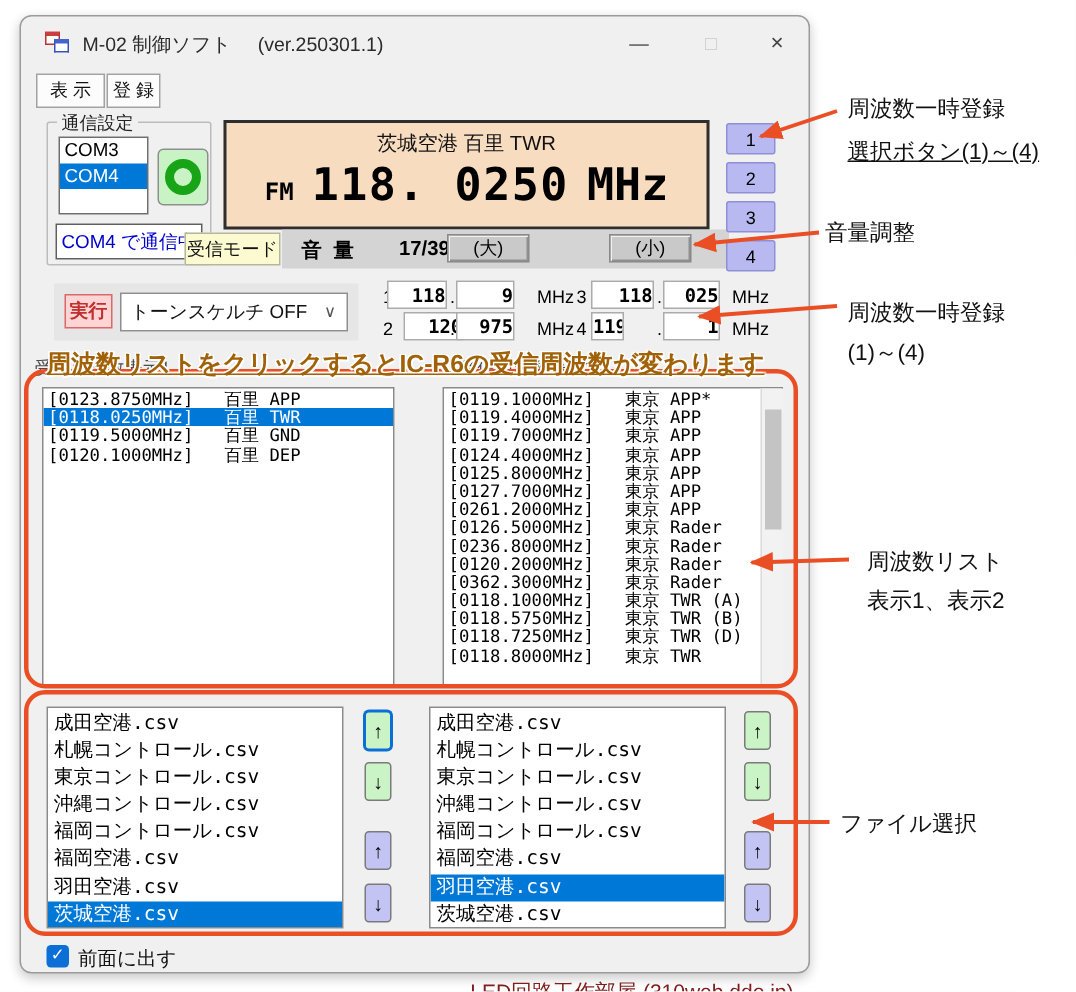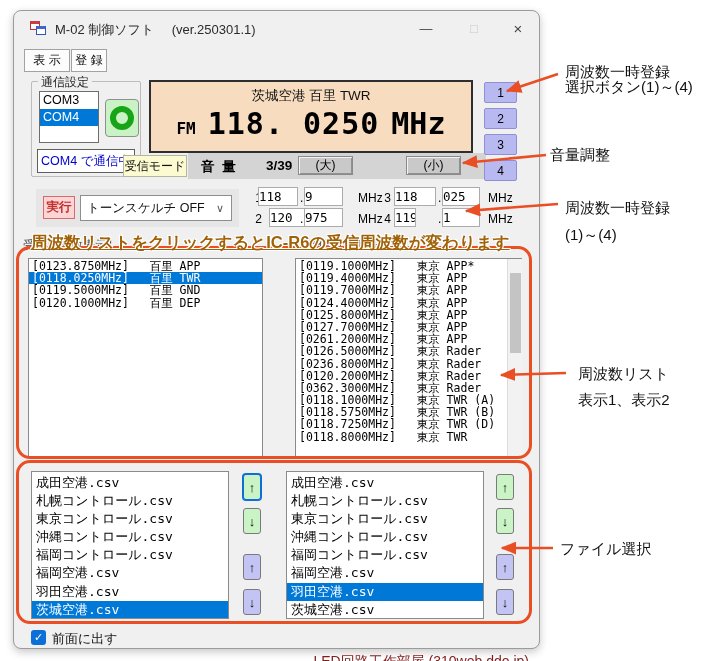--- a/index.html
+++ b/index.html
@@ -76,21 +76,21 @@
   .exec-btn { position:absolute; left:29px; top:185px; width:32px; height:23px;
               background:#ffd4d4; border:1px solid #d96a6a; color:#c03030; font-size:12.5px; font-weight:bold;
               display:flex; align-items:center; justify-content:center; }
   .squelch { position:absolute; left:66px; top:184px; width:152px; height:26px; background:#fff;
              border:1px solid #8e8e8e; font-size:12.5px; color:#111; line-height:24px; padding-left:6px; }
   .squelch .chev { position:absolute; right:7px; top:0; color:#555; font-size:11px; }
 
   
   .pnum { position:absolute; width:12px; font-size:12px; color:#000; text-align:right; }
   .pf { position:absolute; height:19px; background:#fff; border:1px solid #ababab;
-        font-family:"DejaVu Sans Mono",monospace; font-size:12.5px; color:#000; text-align:left; }
+        font-family:"DejaVu Sans Mono",monospace; font-size:12.5px; color:#000; text-align:right;font-weight:bold; }
   .pdot { position:absolute; font-size:12px; color:#000; }
   .punit { position:absolute; font-size:12px; color:#000; }
   .r1 { top:176px; } .r2 { top:197px; }
   .r1t { top:180px; } .r2t { top:201px; }
 
   
   .sec-label { position:absolute; top:226px; font-size:12px; color:#4a4a4a; z-index:1; }
   .sl-1 { left:9px; } .sl-2 { left:292px; }
   .notice { position:absolute; left:17px; top:221px; font-size:16.5px; font-weight:bold; color:#a16207;
             white-space:nowrap; z-index:20;
@@ -120,21 +120,21 @@
          border-radius:3px; color:#fff; font-size:11px; text-align:center; line-height:15px; }
   .chk-label { position:absolute; left:38px; top:619px; font-size:13px; color:#111; }
   .credit { position:absolute; right:10px; top:619px; font-size:14px; color:#7f1d1d; white-space:nowrap;margin-top:23px; }
 
   
   .orange-box { position:absolute; border:3px solid #e94e24; border-radius:14px; z-index:10; pointer-events:none; }
   .ob-1 { left:16px; top:246px; width:516px; height:213px; }
   .ob-2 { left:16px; top:460px; width:516px; height:164px; }
   #arrows { position:absolute; left:0; top:0; width:717px; height:661px; z-index:11; pointer-events:none; }
   .ann { position:absolute; font-size:15px; color:#111; white-space:nowrap; z-index:12; }
-  .an-1a { left:565px; top:63px; } .an-1b { left:565px; top:78px; }
+  .an-1a { left:565px; top:63px; } .an-1b { left:565px; top:92px;text-decoration:underline; }
   .an-2  { left:550px; top:146px; }
   .an-3a { left:565px; top:199px; } .an-3b { left:565px; top:226px; }
   .an-4a { left:578px; top:365px; } .an-4b { left:578px; top:391px; }
   .an-5  { left:560px; top:540px; }
 </style>
 </head>
 <body>
 
 <div id="page">
 
@@ -173,21 +173,21 @@
       <div class="freq-row">
         <span class="mode">FM</span>
         <span class="freq">118. 0250</span>
         <span class="unit-big">MHz</span>
       </div>
     </div>
 
     <div class="rx-mode-btn">受信モード</div>
     <div class="vol-strip">
       <span class="vol-label">音 量</span>
-      <span class="vol-value">3/39</span>
+      <span class="vol-value">17/39</span>
       <div class="vol-btn vb-up">(大)</div>
       <div class="vol-btn vb-dn">(小)</div>
     </div>
 
     <div class="preset-btn pb-1">1</div>
     <div class="preset-btn pb-2">2</div>
     <div class="preset-btn pb-3">3</div>
     <div class="preset-btn pb-4">4</div>
 
     <div class="exec-panel"></div>

